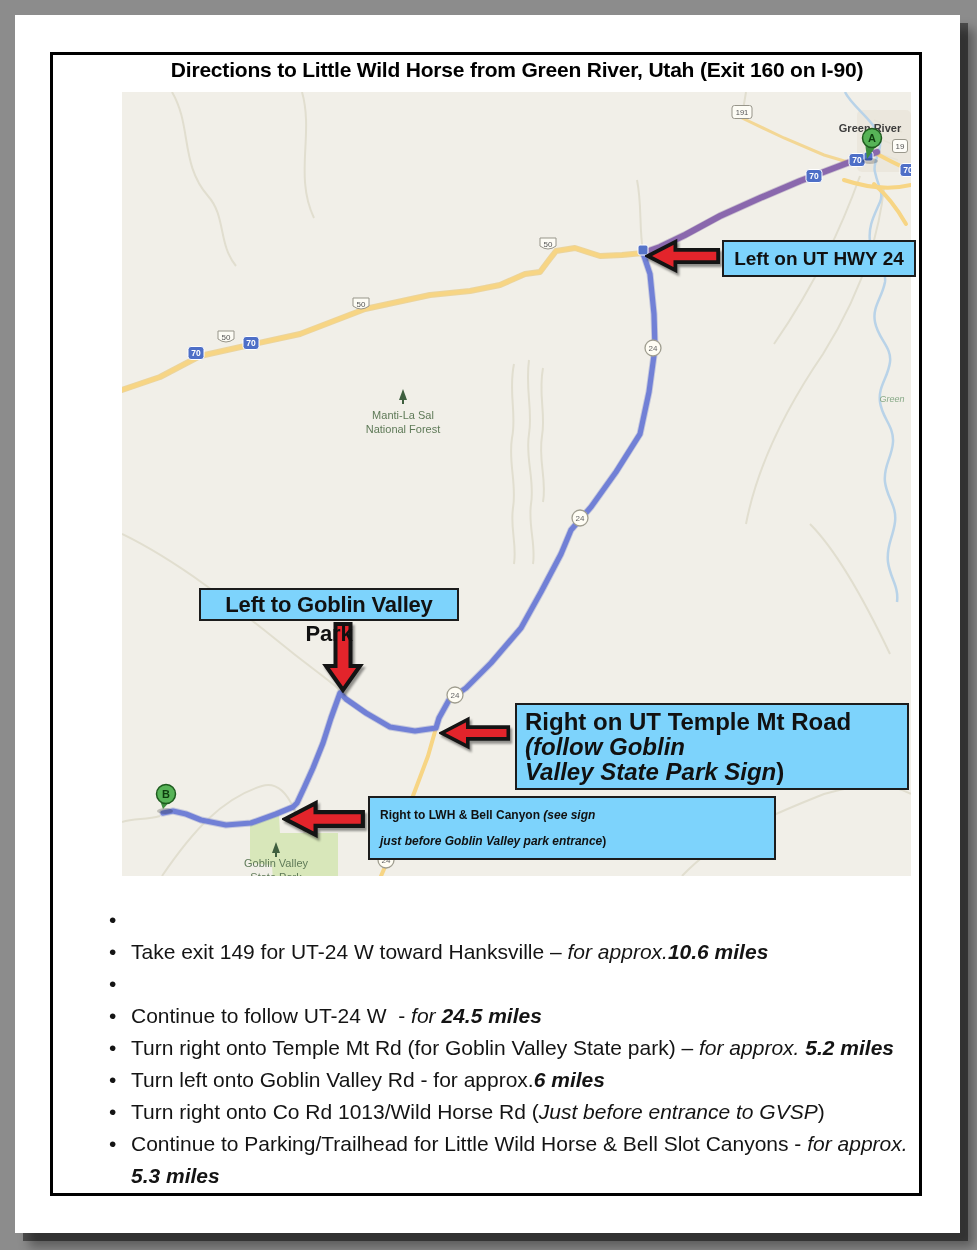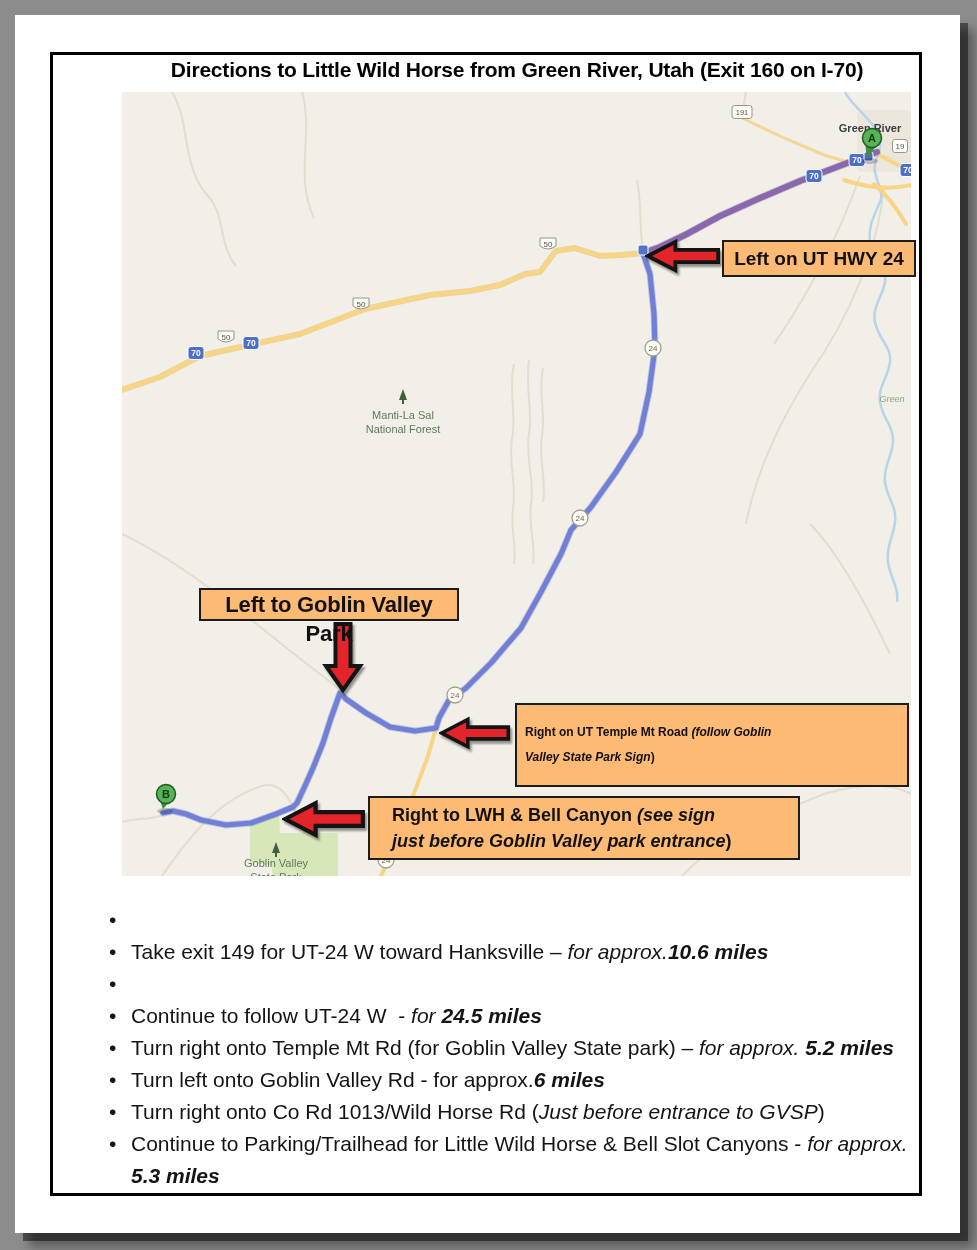--- a/index.html
+++ b/index.html
@@ -22,27 +22,27 @@
     padding-left:62px;text-align:center;
     font-size:21px;font-weight:bold;color:#000;letter-spacing:-0.2px;
     white-space:nowrap;
   }
   .map-wrap{
     position:absolute;left:69px;top:37px;width:789px;height:784px;
     background:#f1efe8;
   }
   svg text{font-family:"Liberation Sans",sans-serif;}
   .callout{
-    position:absolute;background:#fdba74;border:2px solid #1c1c1c;
+    position:absolute;background:#7dd3fc;border:2px solid #1c1c1c;
     font-weight:bold;color:#111;z-index:5;
   }
   #callout-hwy24{left:669px;top:185px;width:190px;height:33px;line-height:33px;text-align:center;font-size:19px;}
   #callout-goblin{left:146px;top:533px;width:256px;height:29px;line-height:29px;text-align:center;font-size:22px;letter-spacing:-0.2px;}
-  #callout-temple{left:462px;top:648px;width:374px;padding:15px 8px;line-height:25px;font-size:12px;}
-  #callout-lwh{left:315px;top:741px;width:384px;padding:4px 22px;line-height:26px;font-size:18px;}
+  #callout-temple{left:462px;top:648px;width:374px;padding:4px 8px;line-height:25px;font-size:24px;}
+  #callout-lwh{left:315px;top:741px;width:384px;padding:4px 10px;line-height:26px;font-size:12px;}
   .arrow{position:absolute;z-index:4;filter:drop-shadow(2px 3px 1px rgba(0,0,0,0.40));}
   #arrow-hwy24{left:592px;top:181px;}
   #arrow-goblin{left:268px;top:566px;}
   #arrow-temple{left:386px;top:658px;}
   #arrow-lwh{left:229px;top:742px;}
   .directions{
     position:absolute;left:50px;top:849px;width:930px;
     font-size:21px;color:#141414;
   }
   .dir-item{display:flex;line-height:32px;}
@@ -51,21 +51,21 @@
   .run-r{}
   .run-i{font-style:italic;}
   .run-bi{font-style:italic;font-weight:bold;}
 </style>
 </head>
 <body>
 
 <div class="page">
   <div class="inner">
 
-    <div class="doc-title">Directions to Little Wild Horse from Green River, Utah (Exit 160 on I-70)</div>
+    <div class="doc-title">Directions to Little Wild Horse from Green River, Utah (Exit 160 on I-90)</div>
 
     <div class="map-wrap">
       <svg viewBox="0 0 789 784" width="789" height="784">
 
         <rect width="789" height="784" fill="#f1efe8"></rect>
 
         <g fill="none" stroke="#e1decf" stroke-width="2">
           <path d="M392,272 c-6,28 3,50 -2,74 c-4,24 5,46 1,70 c-3,20 4,36 1,56"></path>
           <path d="M407,268 c-4,30 4,50 0,74 c-4,24 6,46 2,70 c-3,22 5,40 2,60"></path>
           <path d="M421,276 c-5,26 3,46 -1,68 c-4,24 5,44 1,66"></path>

